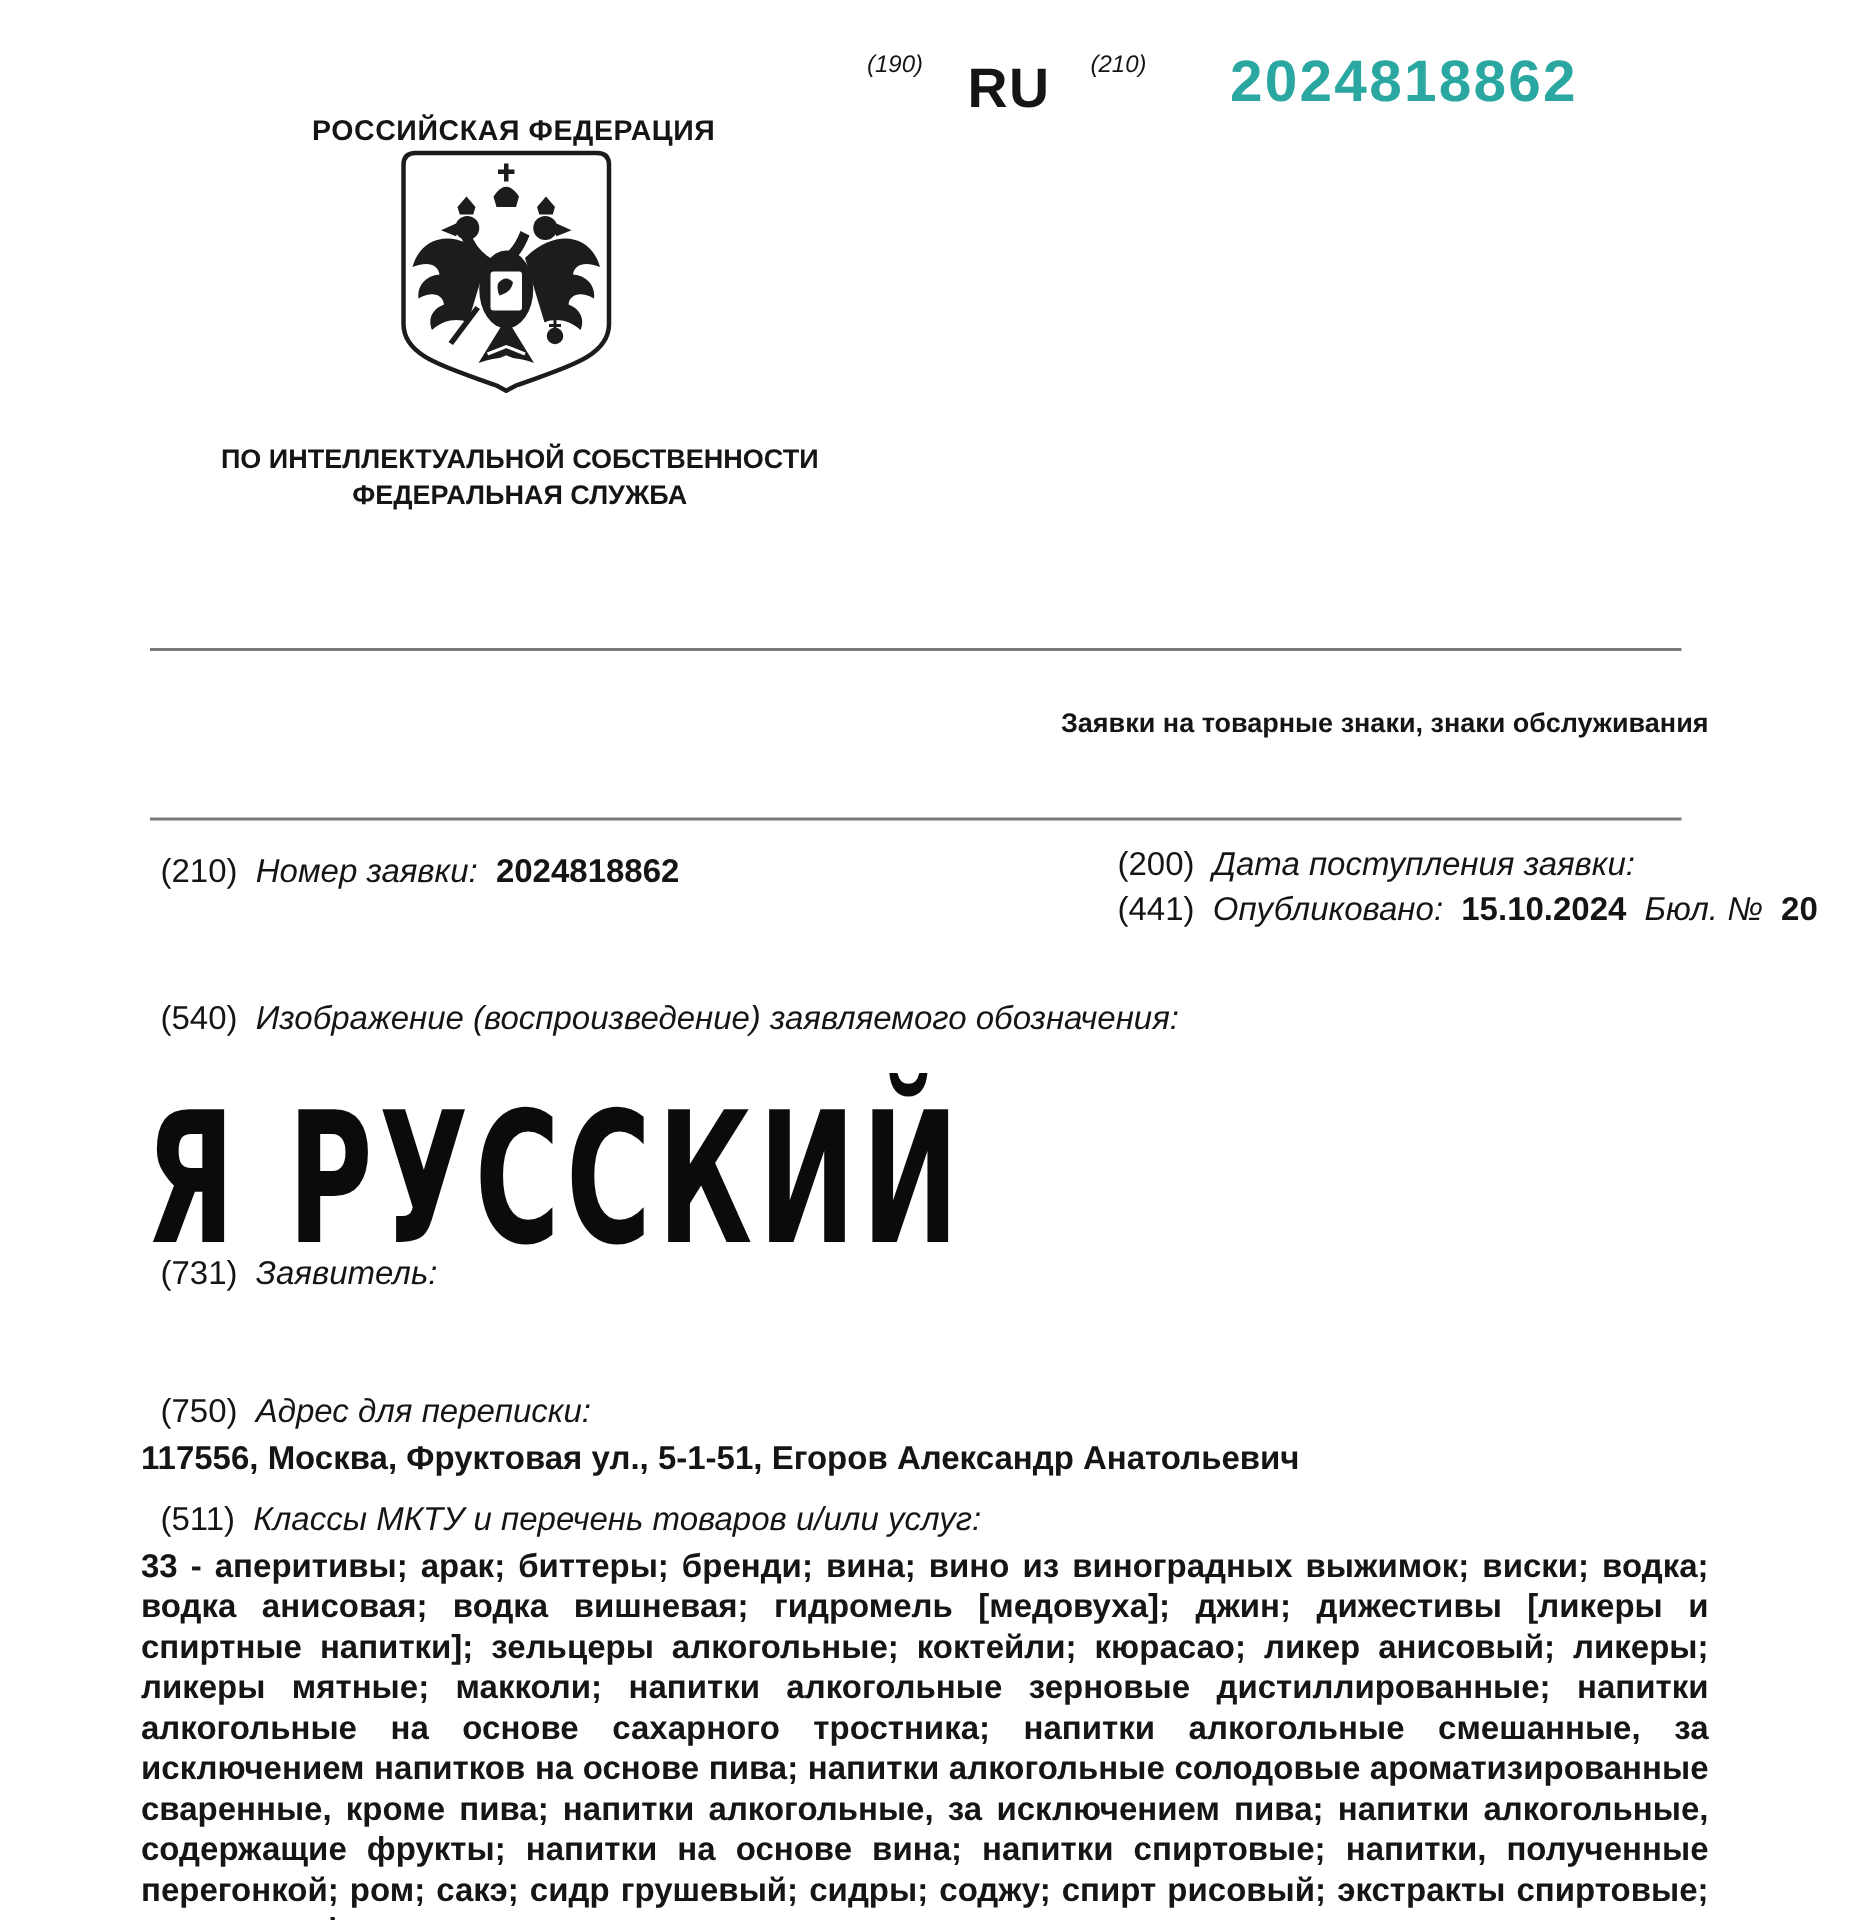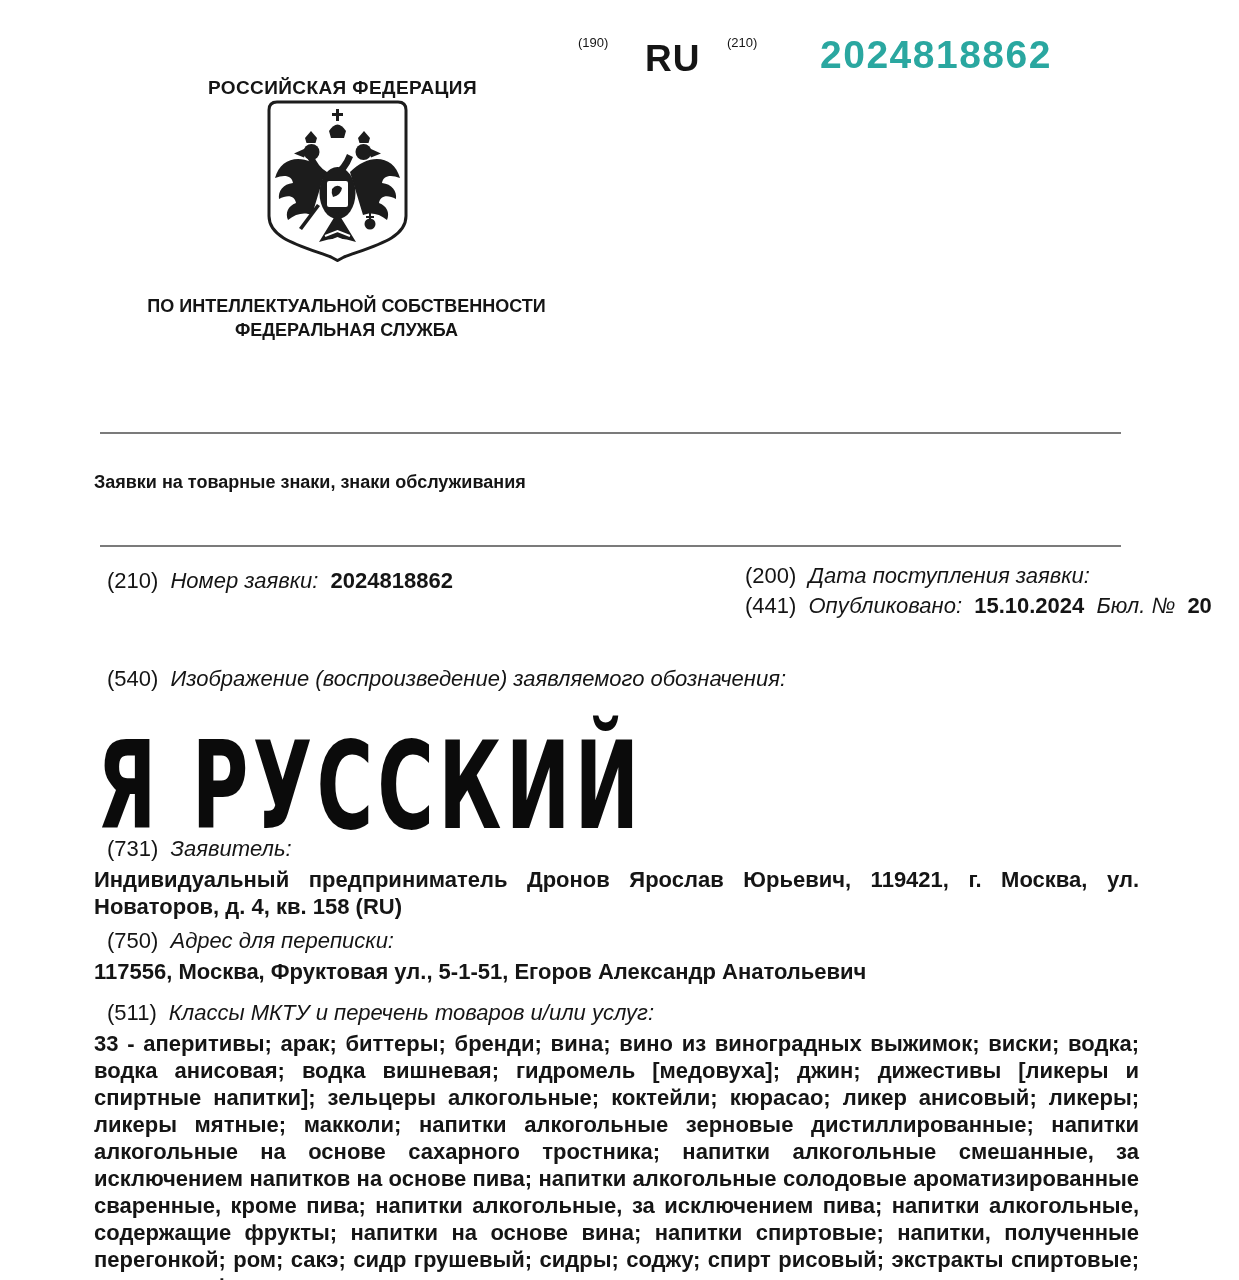--- a/index.html
+++ b/index.html
@@ -5,39 +5,39 @@
   html,body{margin:0;padding:0;}
   body{
     width:1239px;height:1280px;background:#ffffff;
     font-family:"Liberation Sans", sans-serif;color:#151515;
     position:relative;overflow:hidden;
   }
   .page{position:absolute;inset:0;}
 
   
   .country{position:absolute;left:208px;top:37px;font-size:19px;font-weight:bold;letter-spacing:.4px;white-space:nowrap;margin-top:40px;}
-  .code-sm{position:absolute;top:35px;font-size:13px;font-weight:normal;}
+  .code-sm{position:absolute;top:35px;font-size:16px;font-weight:normal;font-style:italic;}
   .code190{left:578px;}
   .code210{left:727px;}
   .ru-code{position:absolute;left:645px;top:38px;font-size:37px;font-weight:bold;letter-spacing:1px;}
   .app-num-top{position:absolute;left:820px;top:33px;font-size:39px;font-weight:bold;color:#2aa7a0;letter-spacing:1.5px;white-space:nowrap;}
 
   
   .coat{position:absolute;left:265px;top:100px;width:145px;height:162px;}
 
   
   .agency{position:absolute;left:94px;top:294px;width:505px;text-align:center;font-size:18px;font-weight:bold;line-height:24px;white-space:nowrap;}
 
   .subtitle{position:absolute;left:94px;top:362px;width:1045px;font-size:18px;font-weight:bold;letter-spacing:.1px;white-space:nowrap;}
 
   .rule{position:absolute;left:100px;width:1021px;height:2px;background:#7b7b7b;}
   .rule1{top:432px;}
   .rule2{top:545px;}
 
-  .section-title{position:absolute;left:94px;top:472px;width:1045px;text-align:left;font-size:18px;font-weight:bold;}
+  .section-title{position:absolute;left:94px;top:472px;width:1045px;text-align:right;font-size:18px;font-weight:bold;}
 
   
   .fs{font-size:22px;}
   .lab{font-style:italic;}
   .val{font-weight:bold;}
   .row-210{position:absolute;left:107px;top:568px;white-space:nowrap;}
   .right-col{position:absolute;left:745px;top:561px;line-height:30px;white-space:nowrap;}
   .right-col .indent{padding-left:48px;}
   .sep{display:inline-block;width:6px;}
 
@@ -135,21 +135,20 @@
 
   <div class="tm-logo">
     <span class="tm-text">Я РУССКИЙ</span>
   </div>
 
   <div class="blk blk-731 fs">
     <div class="code-line">
       <span>(731)</span><span class="sep"></span>
       <span class="lab">Заявитель:</span>
     </div>
-    <div class="body-text">Индивидуальный предприниматель Дронов Ярослав Юрьевич, 119421, г. Москва, ул. Новаторов, д. 4, кв. 158 (RU)</div>
   </div>
 
   <div class="blk blk-750 fs">
     <div class="code-line">
       <span>(750)</span><span class="sep"></span>
       <span class="lab">Адрес для переписки:</span>
     </div>
     <div class="body-text">117556, Москва, Фруктовая ул., 5-1-51, Егоров Александр Анатольевич</div>
   </div>
 

